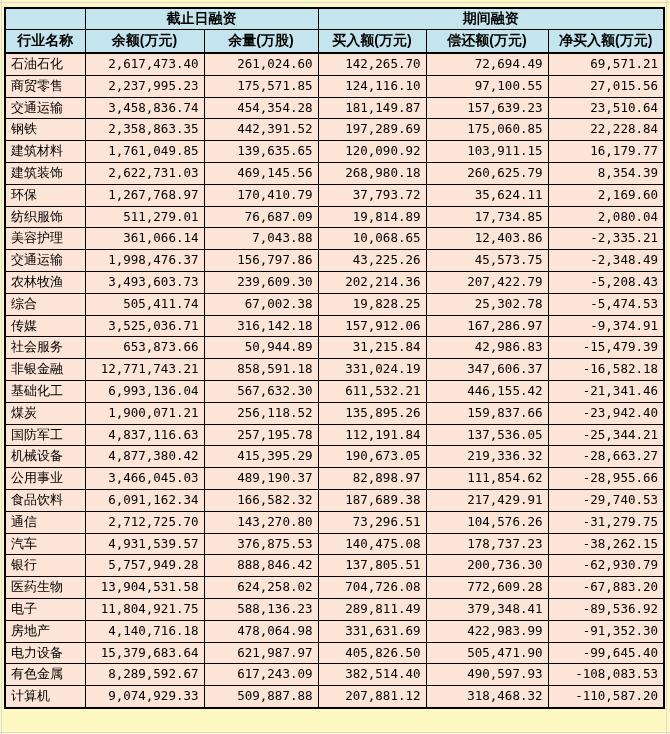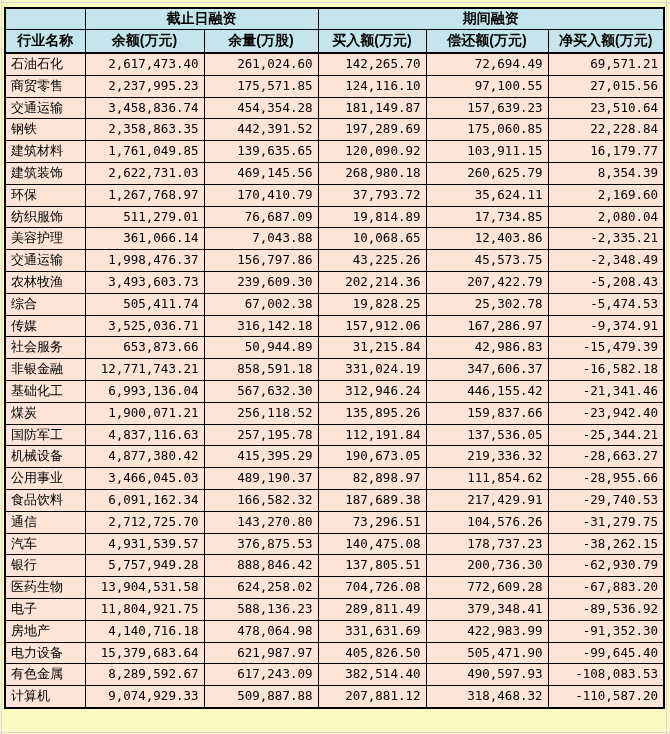--- a/index.html
+++ b/index.html
@@ -215,21 +215,21 @@
           <td class="c-num">12,771,743.21</td>
           <td class="c-num">858,591.18</td>
           <td class="c-num">331,024.19</td>
           <td class="c-num">347,606.37</td>
           <td class="c-num">-16,582.18</td>
         </tr>
         <tr>
           <td class="c-ind">基础化工</td>
           <td class="c-num">6,993,136.04</td>
           <td class="c-num">567,632.30</td>
-          <td class="c-num">312,946.24</td>
+          <td class="c-num">611,532.21</td>
           <td class="c-num">446,155.42</td>
           <td class="c-num">-21,341.46</td>
         </tr>
         <tr>
           <td class="c-ind">煤炭</td>
           <td class="c-num">1,900,071.21</td>
           <td class="c-num">256,118.52</td>
           <td class="c-num">135,895.26</td>
           <td class="c-num">159,837.66</td>
           <td class="c-num">-23,942.40</td>

